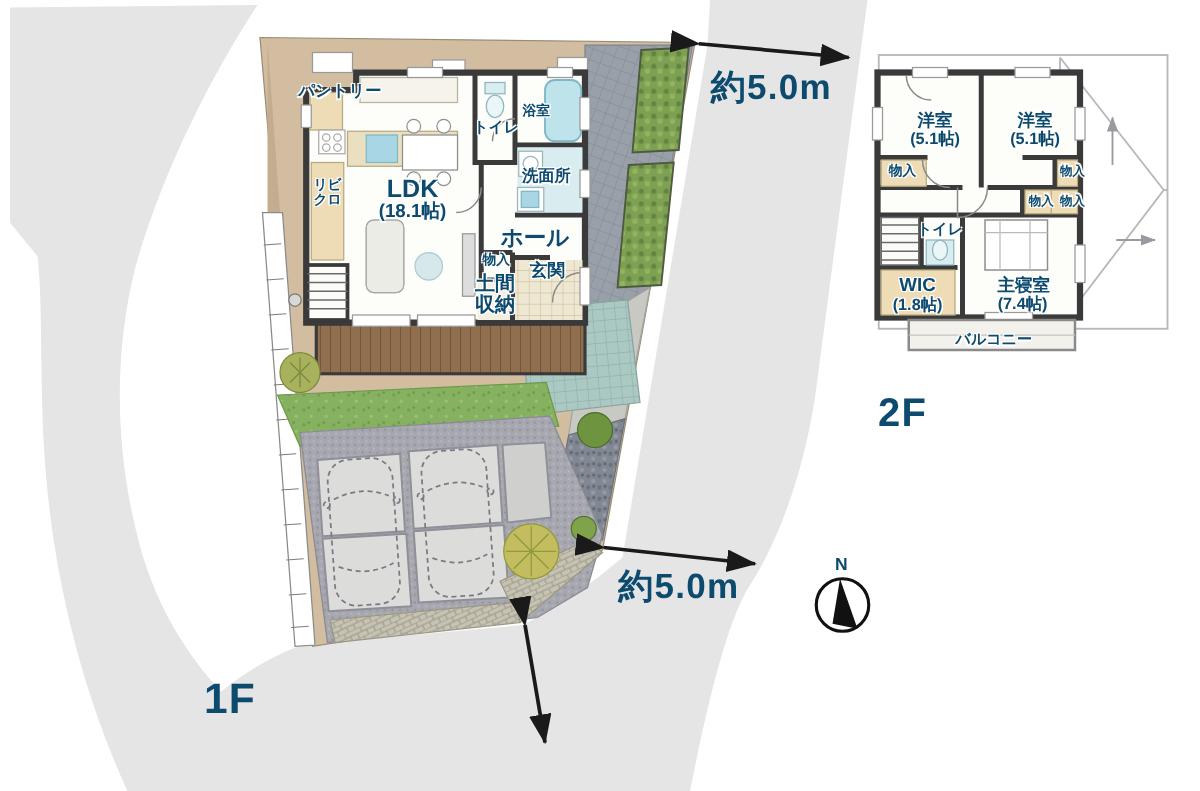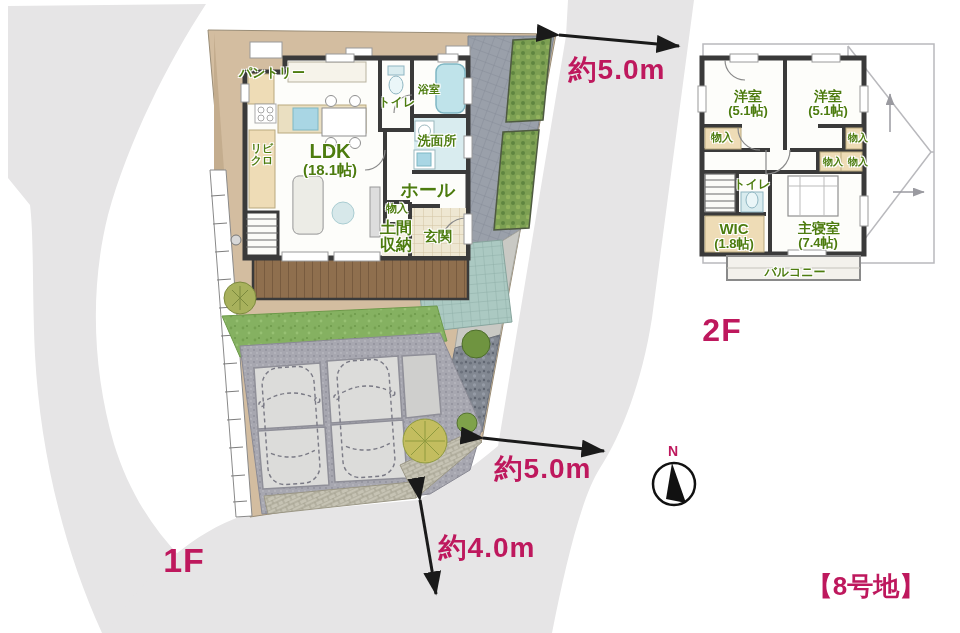--- a/index.html
+++ b/index.html
@@ -1,23 +1,23 @@
 <!DOCTYPE html>
 <html><head>
 <meta charset="utf-8">
 <style>
   html,body{margin:0;padding:0;background:#fff;}
   .stage{position:relative;width:960px;height:633px;background:#ffffff;overflow:hidden;
          font-family:"Liberation Sans","DejaVu Sans",sans-serif;}
   .stage svg{position:absolute;left:0;top:0;}
-  .lbl{position:absolute;transform:translate(-50%,-50%);font-weight:700;color:#4d7c0f;
+  .lbl{position:absolute;transform:translate(-50%,-50%);font-weight:700;color:#0c4a6e;
        text-align:center;white-space:nowrap;line-height:1.07;
        text-shadow:-1px -1px 0 #fff,1px -1px 0 #fff,-1px 1px 0 #fff,1px 1px 0 #fff,0 0 2px #fff;}
   .lbl span{display:block;}
-  .big{position:absolute;transform:translate(-50%,-50%);font-weight:700;color:#be185d;
+  .big{position:absolute;transform:translate(-50%,-50%);font-weight:700;color:#0c4a6e;
        white-space:nowrap;text-align:center;letter-spacing:1px;}
 </style>
 </head>
 <body>
 
 <div class="stage">
 
 <svg width="960" height="633" viewBox="0 0 960 633">
   <defs>
     <marker id="ah" markerWidth="9" markerHeight="8" refX="7.5" refY="3" orient="auto">
@@ -307,38 +307,36 @@
     </div>
 <div class="lbl" style="left:397px;top:102px;font-size:12px">トイレ</div>
 <div class="lbl" style="left:429px;top:90px;font-size:11px">浴室</div>
 <div class="lbl" style="left:437px;top:141px;font-size:13px">洗面所</div>
 <div class="lbl" style="left:428px;top:191px;font-size:18px">ホール</div>
 <div class="lbl" style="left:397px;top:209px;font-size:11px">物入</div>
 <div class="lbl" style="left:396px;top:236px;font-size:16px">
       <span>土間</span>
       <span>収納</span>
     </div>
-<div class="lbl" style="left:438px;top:236px;font-size:14px">玄関</div>
+<div class="lbl" style="left:438px;top:216px;font-size:14px">玄関</div>
 
 <div class="lbl" style="left:748px;top:96px;font-size:14px">洋室</div>
 <div class="lbl" style="left:748px;top:111px;font-size:13px">(5.1帖)</div>
 <div class="lbl" style="left:828px;top:96px;font-size:14px">洋室</div>
 <div class="lbl" style="left:828px;top:111px;font-size:13px">(5.1帖)</div>
 <div class="lbl" style="left:722px;top:138px;font-size:11px">物入</div>
 <div class="lbl" style="left:858px;top:138px;font-size:10px">物入</div>
 <div class="lbl" style="left:833px;top:162px;font-size:10px">物入</div>
 <div class="lbl" style="left:858px;top:162px;font-size:10px">物入</div>
 <div class="lbl" style="left:752px;top:184px;font-size:12px">トイレ</div>
 <div class="lbl" style="left:734px;top:229px;font-size:15px">WIC</div>
 <div class="lbl" style="left:734px;top:244px;font-size:13px">(1.8帖)</div>
 <div class="lbl" style="left:819px;top:228px;font-size:14px">主寝室</div>
 <div class="lbl" style="left:818px;top:243px;font-size:13px">(7.4帖)</div>
 <div class="lbl" style="left:795px;top:272px;font-size:12px">バルコニー</div>
 
 <div class="big" style="left:617px;top:70px;font-size:28px">約5.0m</div>
 <div class="big" style="left:543px;top:469px;font-size:28px">約5.0m</div>
-<div class="big" style="left:487px;top:548px;font-size:28px">約4.0m</div>
 <div class="big" style="left:673px;top:451px;font-size:14px;letter-spacing:0">N</div>
 <div class="big" style="left:184px;top:560px;font-size:34px">1F</div>
 <div class="big" style="left:722px;top:330px;font-size:32px">2F</div>
-<div class="big" style="left:866px;top:586px;font-size:26px;letter-spacing:0">【8号地】</div>
 
 </div>
 
 </body></html>

